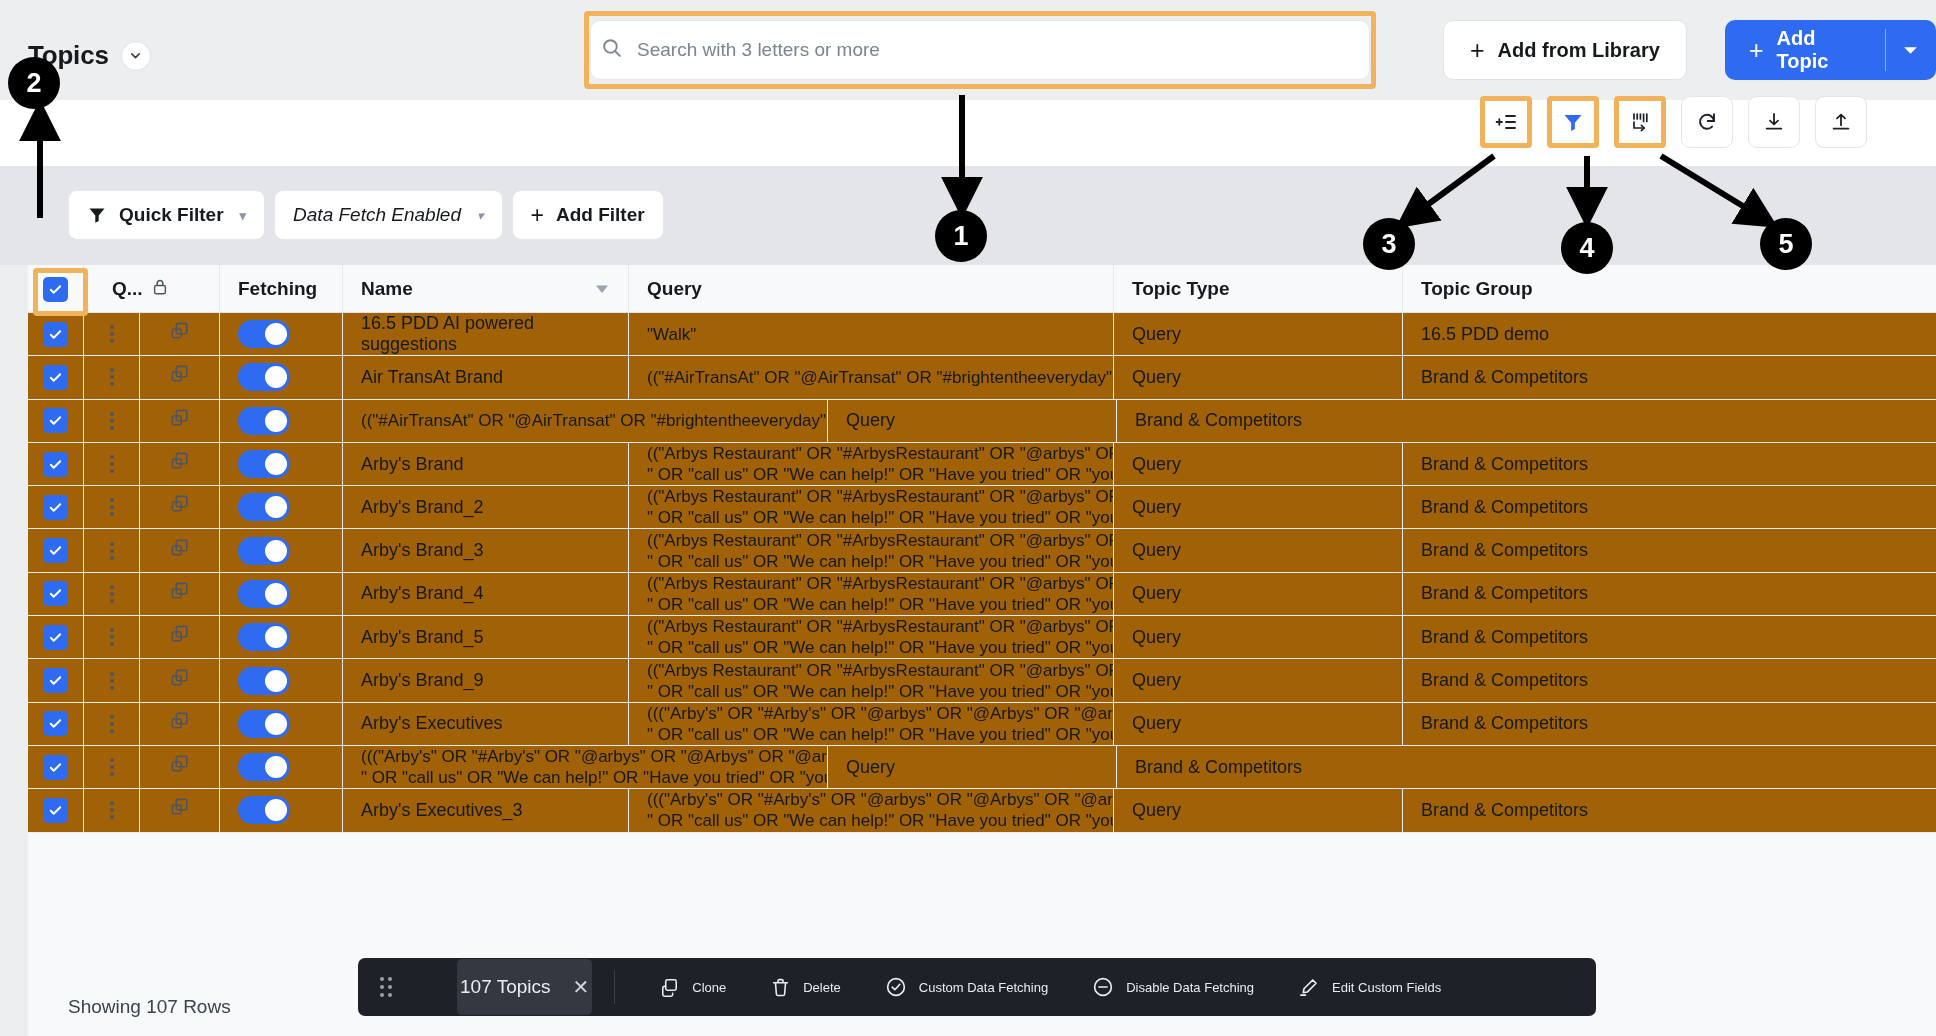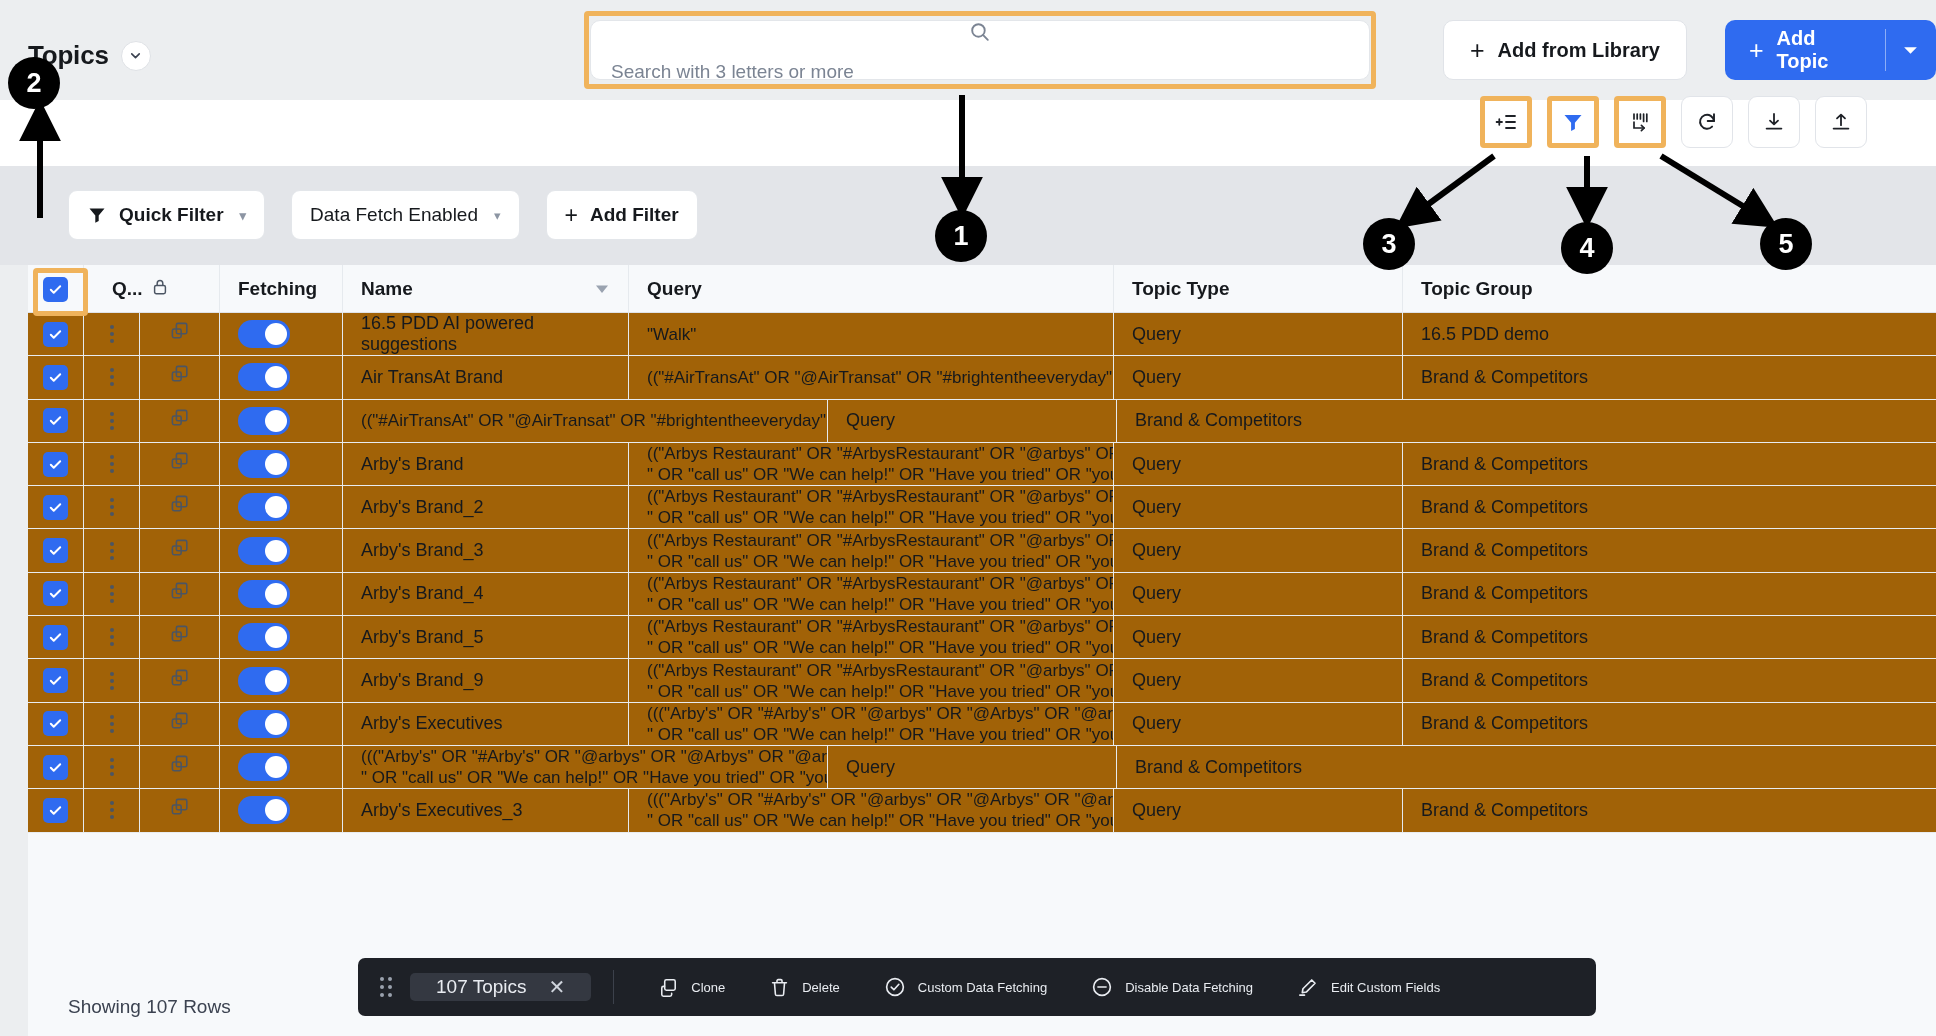--- a/index.html
+++ b/index.html
@@ -45,23 +45,22 @@
 
   
   .search-wrap {
     position: absolute;
     left: 590px; top: 20px;
     width: 780px; height: 60px;
     background: #ffffff;
     border: 1px solid #e3e6ea;
     border-radius: 10px;
     display: flex; align-items: center;
-    padding: 0 20px;
+    padding: 0 10px;
     gap: 14px;
-    flex-direction: column;
   }
   .search-input {
     border: none; outline: none;
     background: transparent;
     font-size: 19px;
     font-family: "Liberation Sans", sans-serif;
     color: #16191d;
     width: 100%;
     padding: 0;
   }
@@ -125,34 +124,34 @@
   
   .filterbar {
     position: absolute;
     left: 0; top: 166px;
     width: 1936px; height: 99px;
     background: #e3e5e9;
   }
   .filter-inner {
     position: absolute;
     left: 68px; top: 24px;
-    display: flex; align-items: center; gap: 26px;
+    display: flex; align-items: center; gap: 9px;
   }
   .chip {
     height: 50px;
     background: #ffffff;
     border: 1px solid #e3e6ea;
     border-radius: 9px;
     display: flex; align-items: center; gap: 12px;
     padding: 0 18px;
     font-size: 19px; color: #16191d; font-weight: 700;
     cursor: pointer;
     font-family: "Liberation Sans", sans-serif;
   }
-  .chip.plain { font-weight: 400; }
+  .chip.plain { font-weight: 400; font-style: italic; }
   .chip .caret-sm {
     color: #8c95a3; font-size: 13px; margin-left: 4px;
   }
 
   
   .table-area {
     position: absolute;
     left: 28px; top: 265px;
     width: 1908px; height: 713px;
     background: #f7f9fb;
@@ -268,25 +267,26 @@
     border-radius: 7px;
     display: flex; align-items: center;
     padding: 0 22px;
     gap: 0;
   }
   .drag-handle { display: grid; grid-template-columns: 4px 4px; gap: 4px; margin-right: 18px; cursor: grab; }
   .drag-handle i { width: 4px; height: 4px; background: #9aa1ad; border-radius: 50%; display: block; }
   .count-pill {
     background: #343841;
     border-radius: 5px;
-    height: 28px;
+    height: 56px;
     display: flex; align-items: center; gap: 22px;
-    padding: 0 26px;
+    padding: 0 3px;
     color: #e9ecf1; font-size: 19px;
     cursor: pointer;
+    margin-left: 47px;
   }
   .count-pill .x { font-size: 20px; color: #cfd4dc; cursor: pointer; }
   .abar-sep { width: 1px; height: 34px; background: #3c414b; margin: 0 22px; }
   .abtn {
     display: flex; align-items: center; gap: 12px;
     color: #e9ecf1; font-size: 13px;
     padding: 0 22px;
     cursor: pointer;
     white-space: nowrap;
   }

